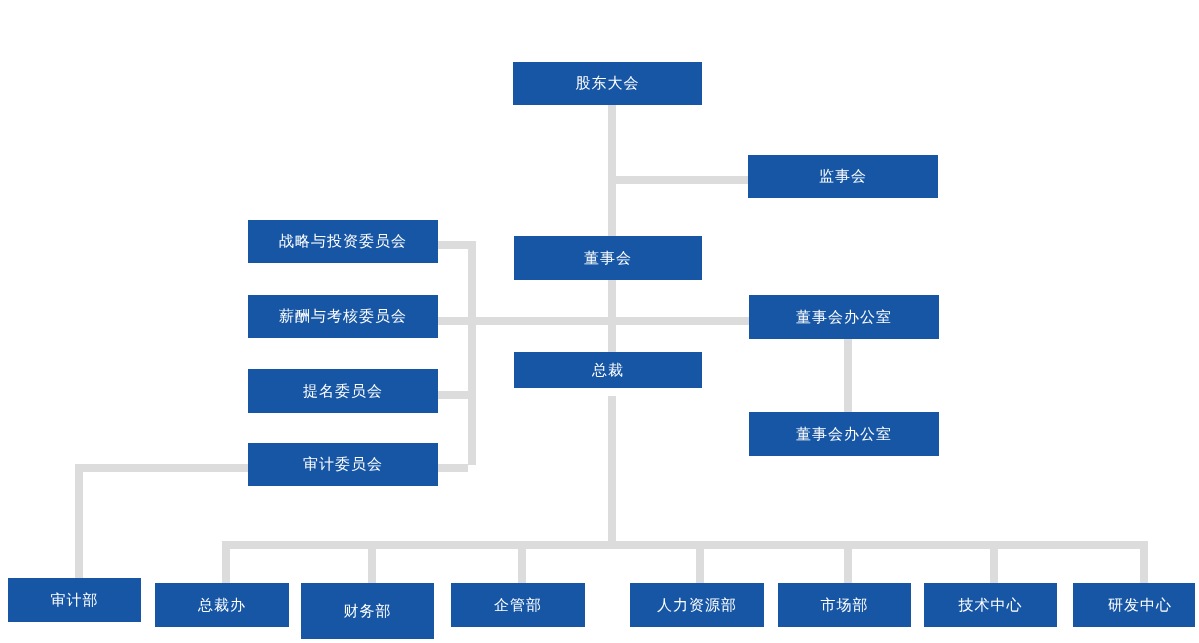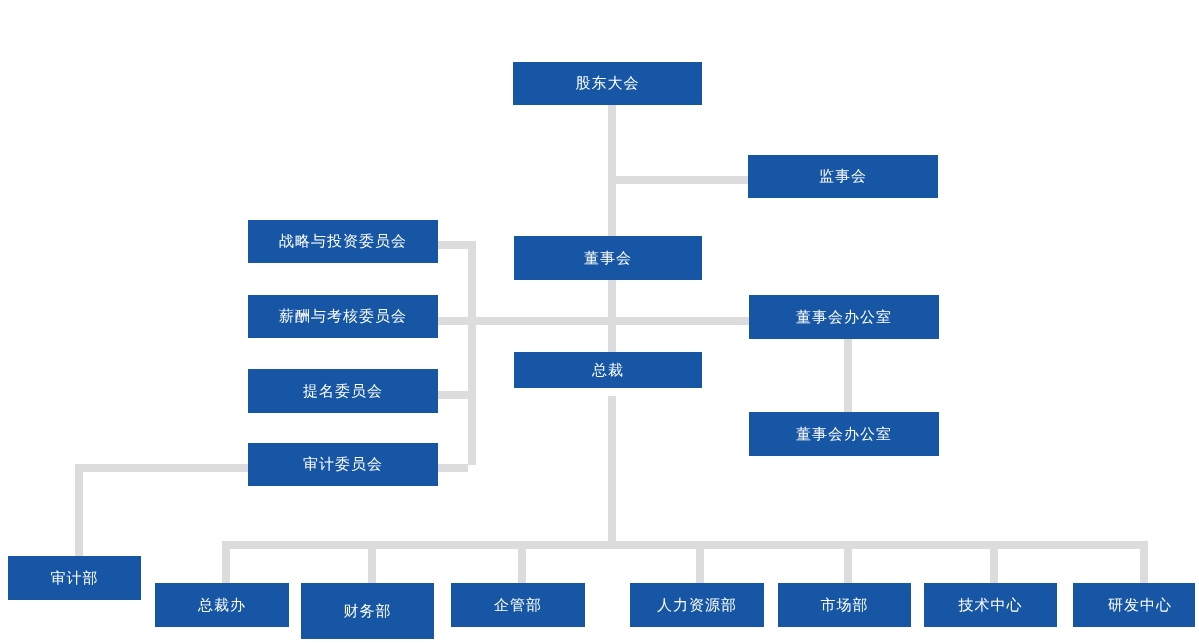--- a/index.html
+++ b/index.html
@@ -69,21 +69,21 @@
   <div class="node" style="left:505px;top:54px;width:189px;height:43px">股东大会</div>
   <div class="node" style="left:740px;top:147px;width:190px;height:43px">监事会</div>
   <div class="node" style="left:506px;top:228px;width:188px;height:44px">董事会</div>
   <div class="node" style="left:240px;top:212px;width:190px;height:43px">战略与投资委员会</div>
   <div class="node" style="left:240px;top:287px;width:190px;height:43px">薪酬与考核委员会</div>
   <div class="node" style="left:240px;top:361px;width:190px;height:44px">提名委员会</div>
   <div class="node" style="left:240px;top:435px;width:190px;height:43px">审计委员会</div>
   <div class="node" style="left:741px;top:287px;width:190px;height:44px">董事会办公室</div>
   <div class="node" style="left:741px;top:404px;width:190px;height:44px">董事会办公室</div>
   <div class="node" style="left:506px;top:344px;width:188px;height:36px">总裁</div>
-  <div class="node" style="left:0px;top:548px;width:133px;height:44px">审计部</div>
+  <div class="node" style="left:0px;top:570px;width:133px;height:44px">审计部</div>
   <div class="node" style="left:147px;top:575px;width:134px;height:44px">总裁办</div>
   <div class="node" style="left:293px;top:575px;width:133px;height:56px">财务部</div>
   <div class="node" style="left:443px;top:575px;width:134px;height:44px">企管部</div>
   <div class="node" style="left:622px;top:575px;width:134px;height:44px">人力资源部</div>
   <div class="node" style="left:770px;top:575px;width:133px;height:44px">市场部</div>
   <div class="node" style="left:1065px;top:575px;width:134px;height:44px">研发中心</div>
   <div class="node" style="left:916px;top:575px;width:133px;height:44px">技术中心</div>
 
 </div>
 

